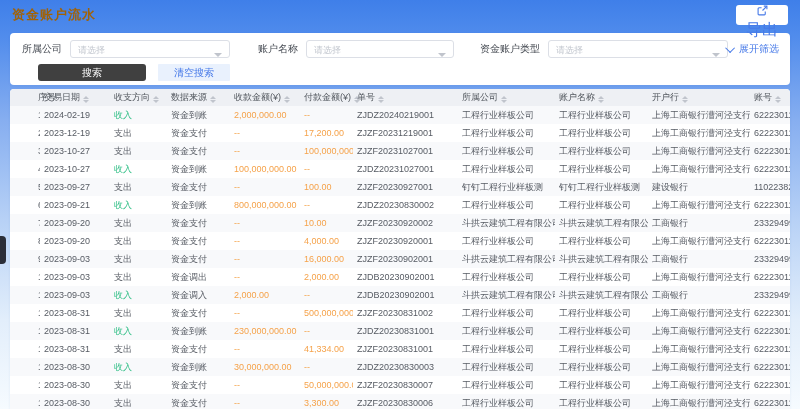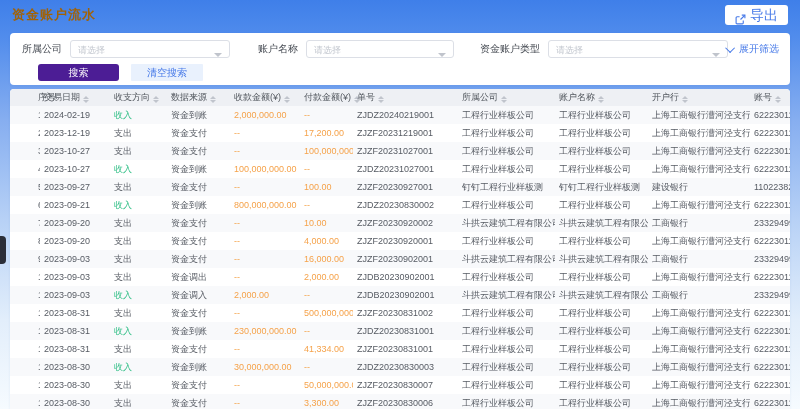--- a/index.html
+++ b/index.html
@@ -5,44 +5,44 @@
   * { margin:0; padding:0; box-sizing:border-box; }
   html,body { width:800px; height:409px; overflow:hidden; }
   body {
     font-family:"Liberation Sans","DejaVu Sans",sans-serif;
     background:linear-gradient(180deg,#3f7fe9 0px,#4f8bec 34px,#86aef0 120px,#b7d1f6 220px,#e2eefb 320px,#f6fbff 409px);
     position:relative;
   }
   
   .topbar { height:30px; display:flex; align-items:center; justify-content:space-between; padding:0 12px; }
   .page-title { font-size:13px; font-weight:bold; color:#a16207; letter-spacing:1px; }
-  .export-btn { background:#ffffff; color:#4679e8; font-size:14px; height:20px; padding:0 10px;
-    border:none; border-radius:3px; display:flex; align-items:flex-end; gap:4px; cursor:pointer; }
+  .export-btn { background:#ffffff; color:#4679e8; font-size:16px; height:20px; padding:0 10px;
+    border:none; border-radius:3px; display:flex; align-items:center; gap:4px; cursor:pointer;flex-direction:column; }
   .export-btn svg { display:block; }
   
   .filter-card { margin:3px 10px 0; background:#ffffff; border-radius:4px; height:52px;
     padding:7px 12px 0; box-shadow:0 1px 3px rgba(30,80,180,.08); }
   .filter-row { display:flex; align-items:center; }
   .f-group { display:flex; align-items:center; }
   .f-label { font-size:10px; color:#454a52; margin-right:8px; white-space:nowrap; }
   .f-select { border:1px solid #dcdfe6; border-radius:3px; height:18px; display:flex; align-items:flex-end;
     justify-content:space-between; padding:0 7px; background:#fff; cursor:pointer; }
   .f-select .ph { font-size:9px; color:#c3c7cf; }
   .caret-down { width:0; height:0; border-left:4px solid transparent; border-right:4px solid transparent;
     border-top:4px solid #c0c4cc; }
   .sel-company { width:160px; margin-right:28px; }
   .sel-account { width:148px; margin-right:26px; }
   .sel-type { width:180px; }
   .expand-link { margin-left:auto; display:flex; align-items:center; gap:4px; color:#4679e8;
     font-size:10px; cursor:pointer; white-space:nowrap; }
   .expand-link .chev { width:7px; height:7px; border-left:1.5px solid #4679e8; border-bottom:1.5px solid #4679e8;
     transform:rotate(-45deg) translateY(-2px); }
   .btn-row { display:flex; align-items:center; gap:12px; margin-top:6px; padding-left:16px; }
-  .search-btn { background:#4c1d95; color:#fff; font-size:10px; border:none; border-radius:3px;
-    width:81px; height:17px; cursor:pointer; }
+  .search-btn { background:#404040; color:#fff; font-size:10px; border:none; border-radius:3px;
+    width:108px; height:17px; cursor:pointer; }
   .clear-btn { background:#e9f1fd; color:#4679e8; font-size:10px; border:none; border-radius:1px;
     height:17px; padding:0 16px; cursor:pointer; }
   
   .table-card { margin:4px 10px 0; background:#ffffff; border-radius:4px 4px 0 0; height:320px;
     overflow:hidden; box-shadow:0 1px 3px rgba(30,80,180,.08); }
   table { border-collapse:collapse; table-layout:fixed; width:860px; font-size:9px; color:#565b63; }
   th { background:#eef0f4; height:17px; font-weight:normal; color:#51565d; text-align:left;
     padding:0 4px; white-space:nowrap; cursor:pointer; }
   td { height:18px; padding:0 4px; white-space:nowrap; overflow:hidden; }
   tbody tr:nth-child(odd) td { background:#f8f9fb; }

